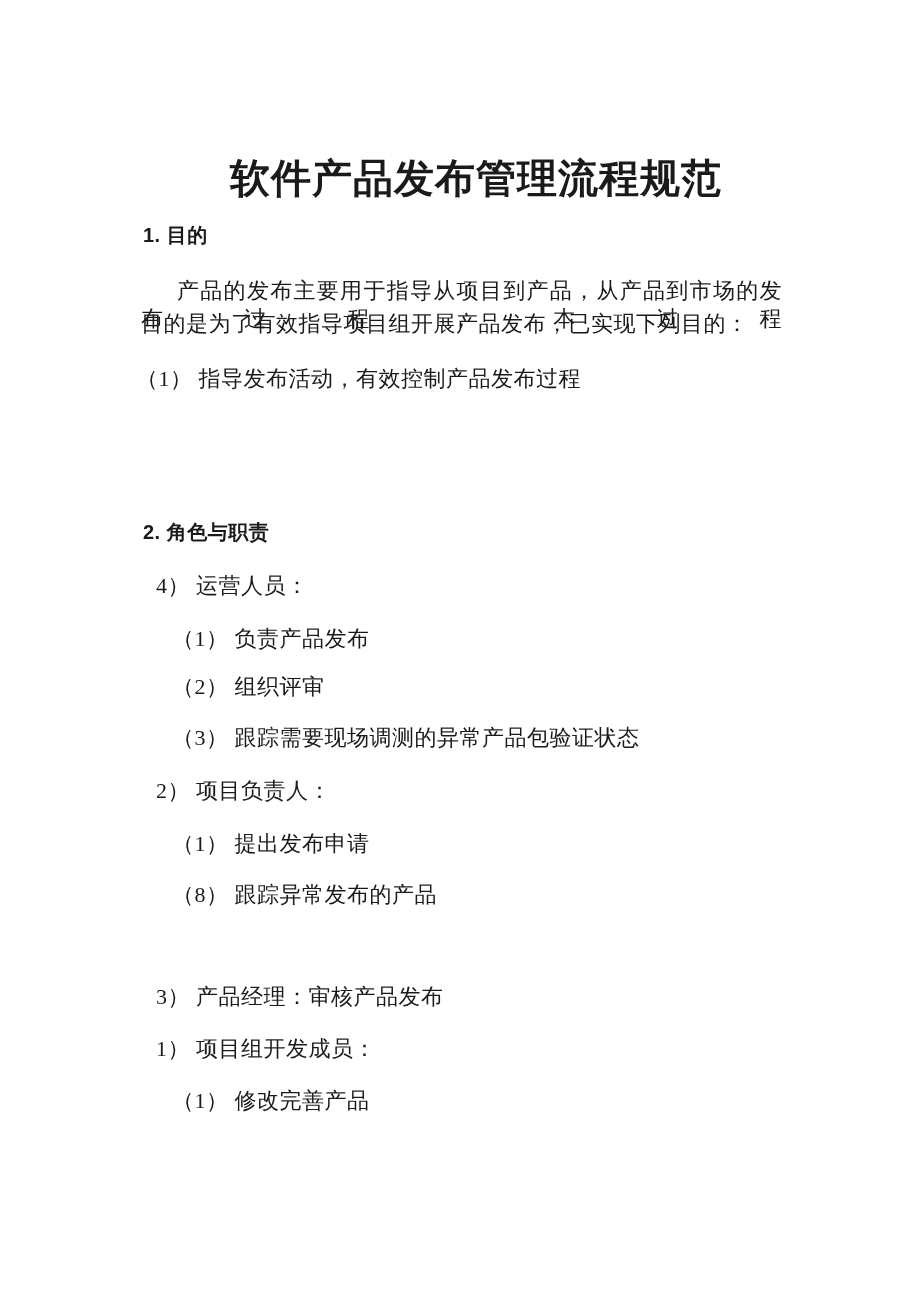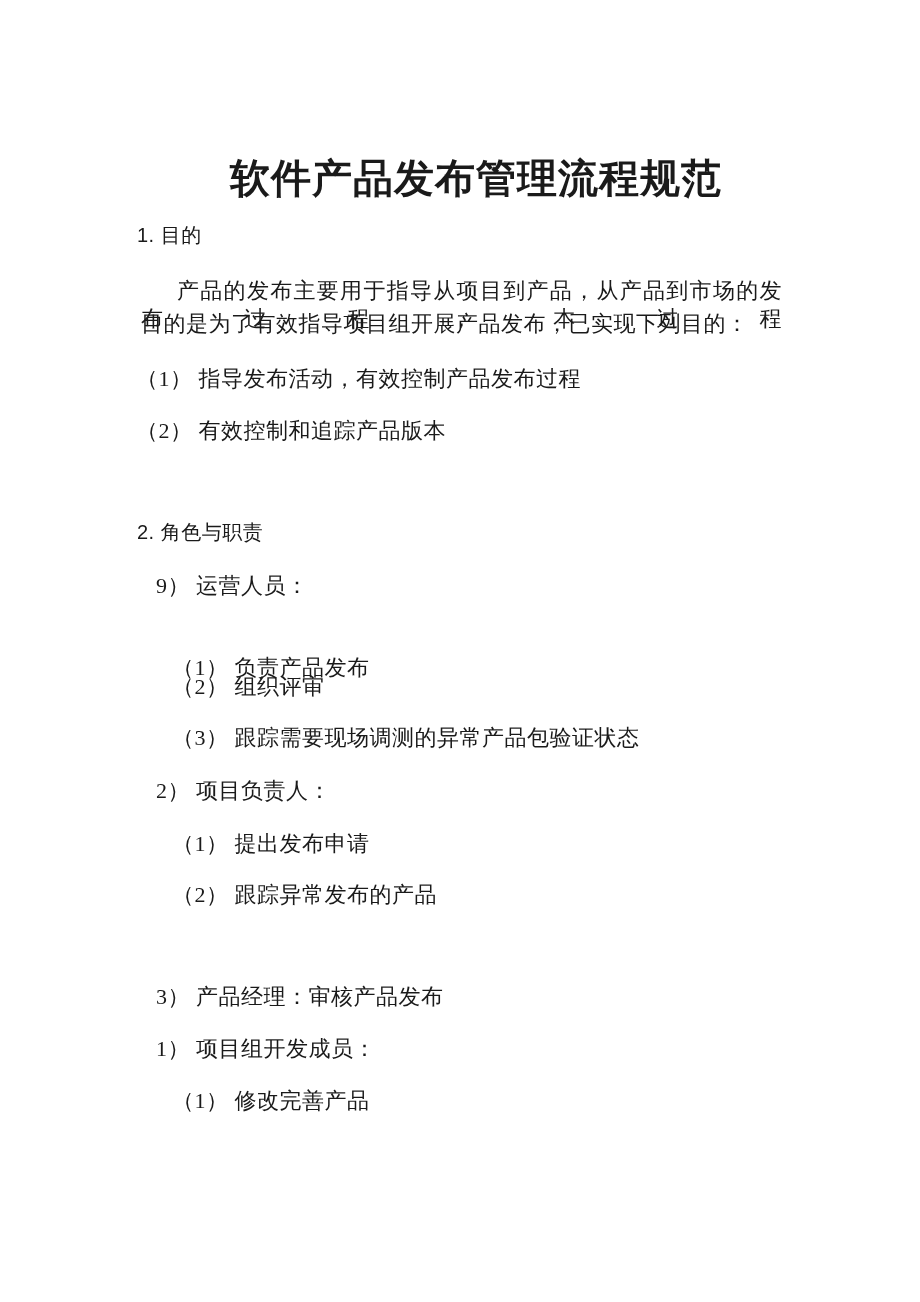--- a/index.html
+++ b/index.html
@@ -20,24 +20,24 @@
     margin: 16px;
     text-align: center;
     font-size: 40px;
     line-height: 1.15;
     font-weight: bold;
     letter-spacing: 1px;
     font-family: "Liberation Serif", serif;
   }
   .heading {
     position: absolute;
-    left: 137px;
+    left: 143px;
     font-size: 20px;
     line-height: 1.1;
-    font-weight: normal;
+    font-weight: bold;
     font-family: "Liberation Sans", sans-serif;
     letter-spacing: 0.5px;
   }
   .line {
     position: absolute;
     font-size: 22px;
     line-height: 1.25;
     white-space: pre;
     letter-spacing: 0.5px;
   }
@@ -62,37 +62,36 @@
   <h1 class="doc-title">软件产品发布管理流程规范</h1>
 
   <div class="heading" style="top:224px">1. 目的</div>
 
   <div class="line para-first" style="top:277px">产品的发布主要用于指导从项目到产品，从产品到市场的发布过程，本过程</div>
 
   <div class="line para-cont" style="top:310px">目的是为了有效指导项目组开展产品发布，已实现下列目的：</div>
 
   <div class="line item-l1" style="top:365px">（1） 指导发布活动，有效控制产品发布过程</div>
 
-  <div class="line item-l1" style="top:417px">（2） 有效控制和追踪产品版本</div>
 
   <div class="heading" style="top:521px">2. 角色与职责</div>
 
-  <div class="line role" style="top:572px">9） 运营人员：</div>
+  <div class="line role" style="top:572px">4） 运营人员：</div>
 
-  <div class="line duty" style="top:654px">（1） 负责产品发布</div>
+  <div class="line duty" style="top:625px">（1） 负责产品发布</div>
 
   <div class="line duty" style="top:673px">（2） 组织评审</div>
 
   <div class="line duty" style="top:724px">（3） 跟踪需要现场调测的异常产品包验证状态</div>
 
   <div class="line role" style="top:777px">2） 项目负责人：</div>
 
   <div class="line duty" style="top:830px">（1） 提出发布申请</div>
 
-  <div class="line duty" style="top:881px">（2） 跟踪异常发布的产品</div>
+  <div class="line duty" style="top:881px">（8） 跟踪异常发布的产品</div>
 
 
   <div class="line role" style="top:983px">3） 产品经理：审核产品发布</div>
 
   <div class="line role" style="top:1035px">1） 项目组开发成员：</div>
 
   <div class="line duty" style="top:1087px">（1） 修改完善产品</div>
 
 
 </div>

